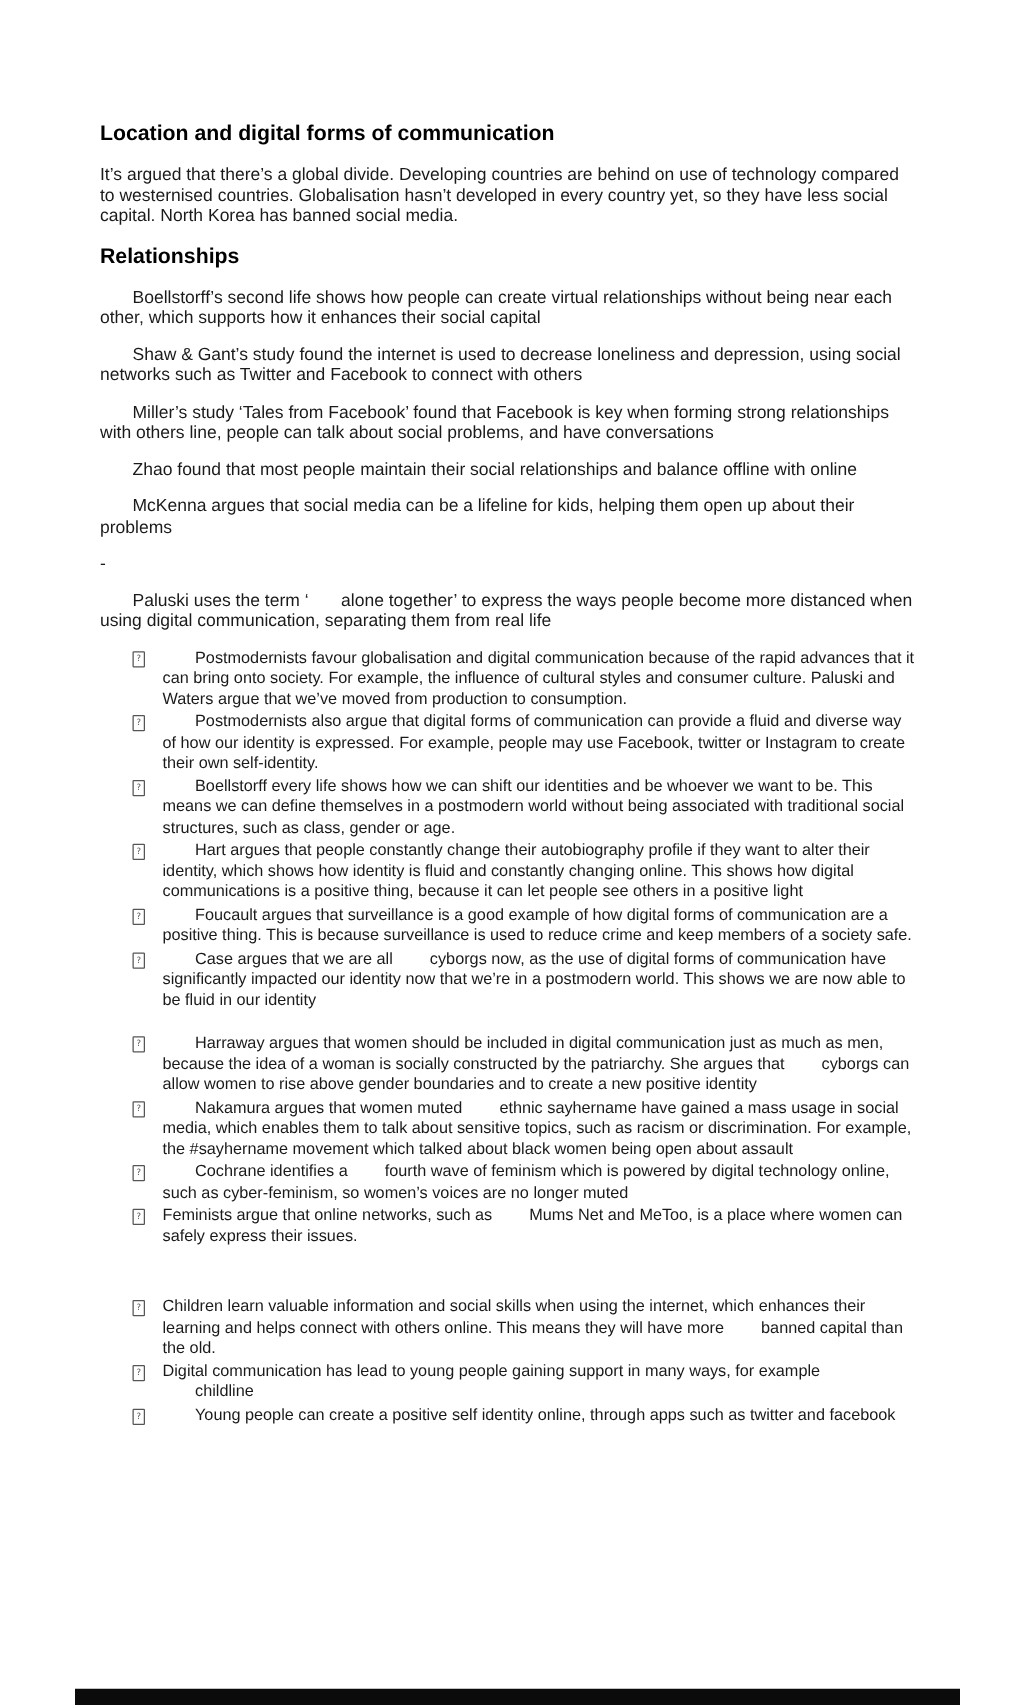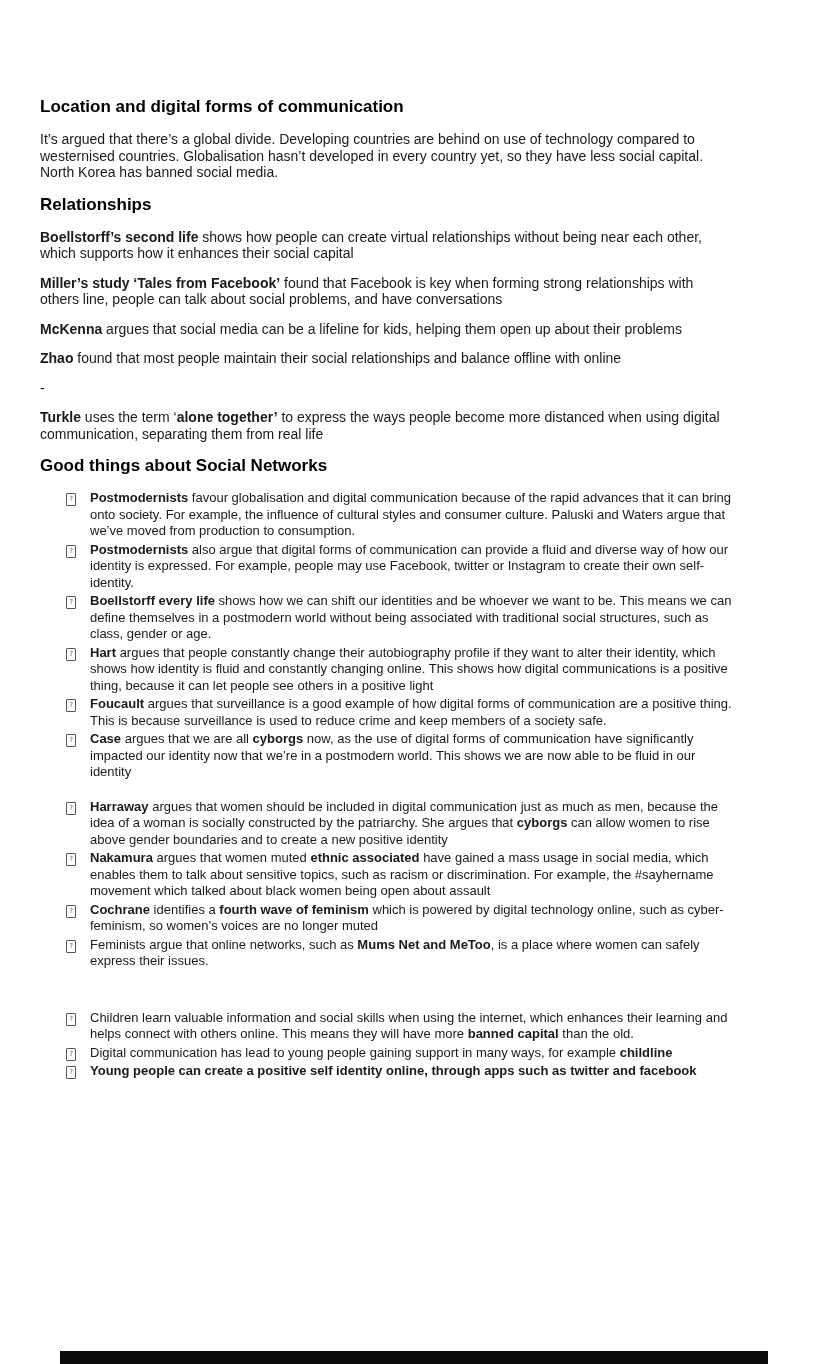--- a/index.html
+++ b/index.html
@@ -11,21 +11,21 @@
     height: 1364px;
     position: relative;
     background: #ffffff;
     overflow: hidden;
     font-family: "Liberation Sans", sans-serif;
     color: #1a1a1a;
   }
   .page {
     position: absolute;
     inset: 0;
-    padding: 96px 96px 0 40px;
+    padding: 96px 96px 0 80px;
     box-sizing: border-box;
   }
   .heading {
     font-size: 17px;
     font-weight: 700;
     line-height: 22px;
     margin: 10px 0 13px 0;
     color: #000000;
   }
   .page .heading:first-child {
@@ -54,44 +54,44 @@
     border-radius: 1px;
     font-size: 7px;
     line-height: 11px;
     text-align: center;
     color: #555;
     margin: 3px 14px 0 0;
     font-family: "DejaVu Sans Mono", monospace;
   }
   .gap-1 { height: 16px; }
   .gap-2 { height: 38px; }
-  .b { font-weight: 700; }
+  .b { font-weight: 400; margin-left: 26px; }
   .page-break-bar {
     position: absolute;
     left: 60px;
     right: 60px;
     bottom: 0;
     height: 13px;
     background: #0b0b0b;
   }
 </style>
 </head>
 <body>
 
 <div class="page" id="doc-content">
     <div class="heading"><span>Location and digital forms of communication</span></div>
     <div class="para"><span>It’s argued that there’s a global divide. Developing countries are behind on use of technology compared to westernised countries. Globalisation hasn’t developed in every country yet, so they have less social capital. North Korea has banned social media.</span></div>
     <div class="heading"><span>Relationships</span></div>
     <div class="para"><span class="b">Boellstorff’s second life</span><span> shows how people can create virtual relationships without being near each other, which supports how it enhances their social capital</span></div>
+    <div class="para"><span class="b">Shaw &amp; Gant’s study</span><span> found the internet is used to decrease loneliness and depression, using social networks such as Twitter and Facebook to connect with others</span></div>
     <div class="para"><span class="b">Miller’s study ‘Tales from Facebook’</span><span> found that Facebook is key when forming strong relationships with others line, people can talk about social problems, and have conversations</span></div>
+    <div class="para"><span class="b">Zhao</span><span> found that most people maintain their social relationships and balance offline with online</span></div>
     <div class="para"><span class="b">McKenna</span><span> argues that social media can be a lifeline for kids, helping them open up about their problems</span></div>
-    <div class="para"><span class="b">Zhao</span><span> found that most people maintain their social relationships and balance offline with online</span></div>
     <div class="para"><span>-</span></div>
-    <div class="para"><span class="b">Turkle</span><span> uses the term ‘</span><span class="b">alone together’</span><span> to express the ways people become more distanced when using digital communication, separating them from real life</span></div>
-    <div class="heading"><span>Good things about Social Networks</span></div>
+    <div class="para"><span class="b">Paluski</span><span> uses the term ‘</span><span class="b">alone together’</span><span> to express the ways people become more distanced when using digital communication, separating them from real life</span></div>
     <div class="bullet-item">
       <span class="tofu">?</span>
       <span class="bullet-text"><span class="b">Postmodernists</span><span> favour globalisation and digital communication because of the rapid advances that it can bring onto society. For example, the influence of cultural styles and consumer culture. Paluski and Waters argue that we’ve moved from production to consumption.</span></span>
     </div>
     <div class="bullet-item">
       <span class="tofu">?</span>
       <span class="bullet-text"><span class="b">Postmodernists</span><span> also argue that digital forms of communication can provide a fluid and diverse way of how our identity is expressed. For example, people may use Facebook, twitter or Instagram to create their own self-identity.</span></span>
     </div>
     <div class="bullet-item">
       <span class="tofu">?</span>
@@ -109,21 +109,21 @@
       <span class="tofu">?</span>
       <span class="bullet-text"><span class="b">Case</span><span> argues that we are all </span><span class="b">cyborgs</span><span> now, as the use of digital forms of communication have significantly impacted our identity now that we’re in a postmodern world. This shows we are now able to be fluid in our identity</span></span>
     </div>
     <div class="gap-1"></div>
     <div class="bullet-item">
       <span class="tofu">?</span>
       <span class="bullet-text"><span class="b">Harraway</span><span> argues that women should be included in digital communication just as much as men, because the idea of a woman is socially constructed by the patriarchy. She argues that </span><span class="b">cyborgs</span><span> can allow women to rise above gender boundaries and to create a new positive identity</span></span>
     </div>
     <div class="bullet-item">
       <span class="tofu">?</span>
-      <span class="bullet-text"><span class="b">Nakamura</span><span> argues that women muted </span><span class="b">ethnic associated</span><span> have gained a mass usage in social media, which enables them to talk about sensitive topics, such as racism or discrimination. For example, the #sayhername movement which talked about black women being open about assault</span></span>
+      <span class="bullet-text"><span class="b">Nakamura</span><span> argues that women muted </span><span class="b">ethnic sayhername</span><span> have gained a mass usage in social media, which enables them to talk about sensitive topics, such as racism or discrimination. For example, the #sayhername movement which talked about black women being open about assault</span></span>
     </div>
     <div class="bullet-item">
       <span class="tofu">?</span>
       <span class="bullet-text"><span class="b">Cochrane</span><span> identifies a </span><span class="b">fourth wave of feminism</span><span> which is powered by digital technology online, such as cyber-feminism, so women’s voices are no longer muted</span></span>
     </div>
     <div class="bullet-item">
       <span class="tofu">?</span>
       <span class="bullet-text"><span>Feminists argue that online networks, such as </span><span class="b">Mums Net and MeToo</span><span>, is a place where women can safely express their issues.</span></span>
     </div>
     <div class="gap-2"></div>

